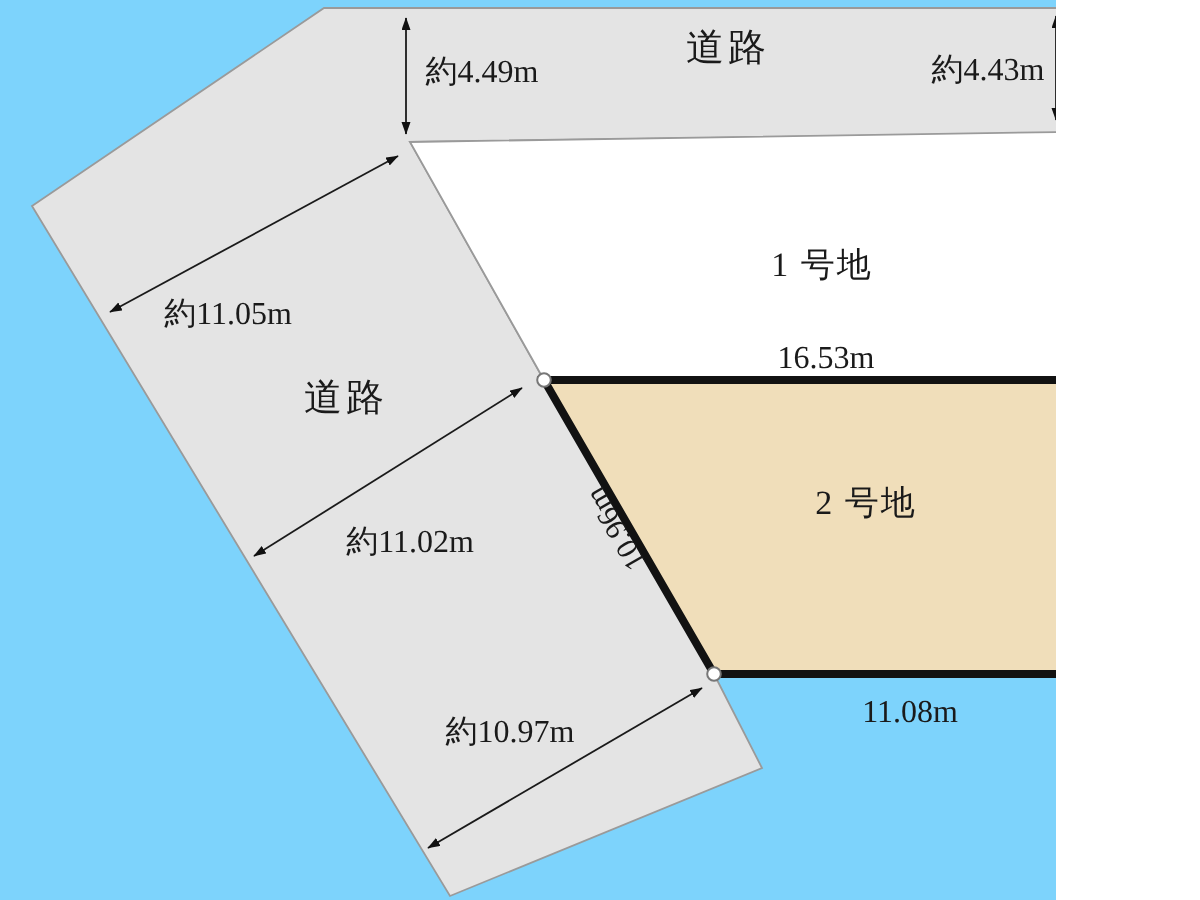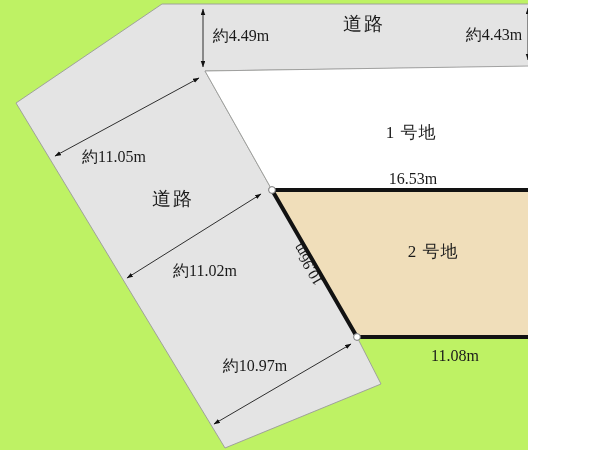--- a/index.html
+++ b/index.html
@@ -1,16 +1,16 @@
 <!DOCTYPE html>
 <html><head>
 <meta charset="utf-8">
 <style>
   html,body{margin:0;padding:0;background:#ffffff;}
-  #stage{width:528px;height:450px;position:relative;background:#bef264;overflow:hidden;}
+  #stage{width:528px;height:450px;position:relative;background:#7dd3fc;overflow:hidden;}
   svg{display:block;}
   text{font-family:"Liberation Serif","DejaVu Serif",serif;fill:#1a1a1a;}
   .dim{font-size:16px;}
   .dim-small{font-size:15px;}
   .road-label{font-size:19px;letter-spacing:2px;}
   .plot-label{font-size:17px;letter-spacing:1px;}
   .north-label{font-size:14px;font-style:italic;font-weight:bold;fill:#333;}
   .measure-line{stroke:#1a1a1a;stroke-width:0.9;fill:none;}
 </style>
 </head>

